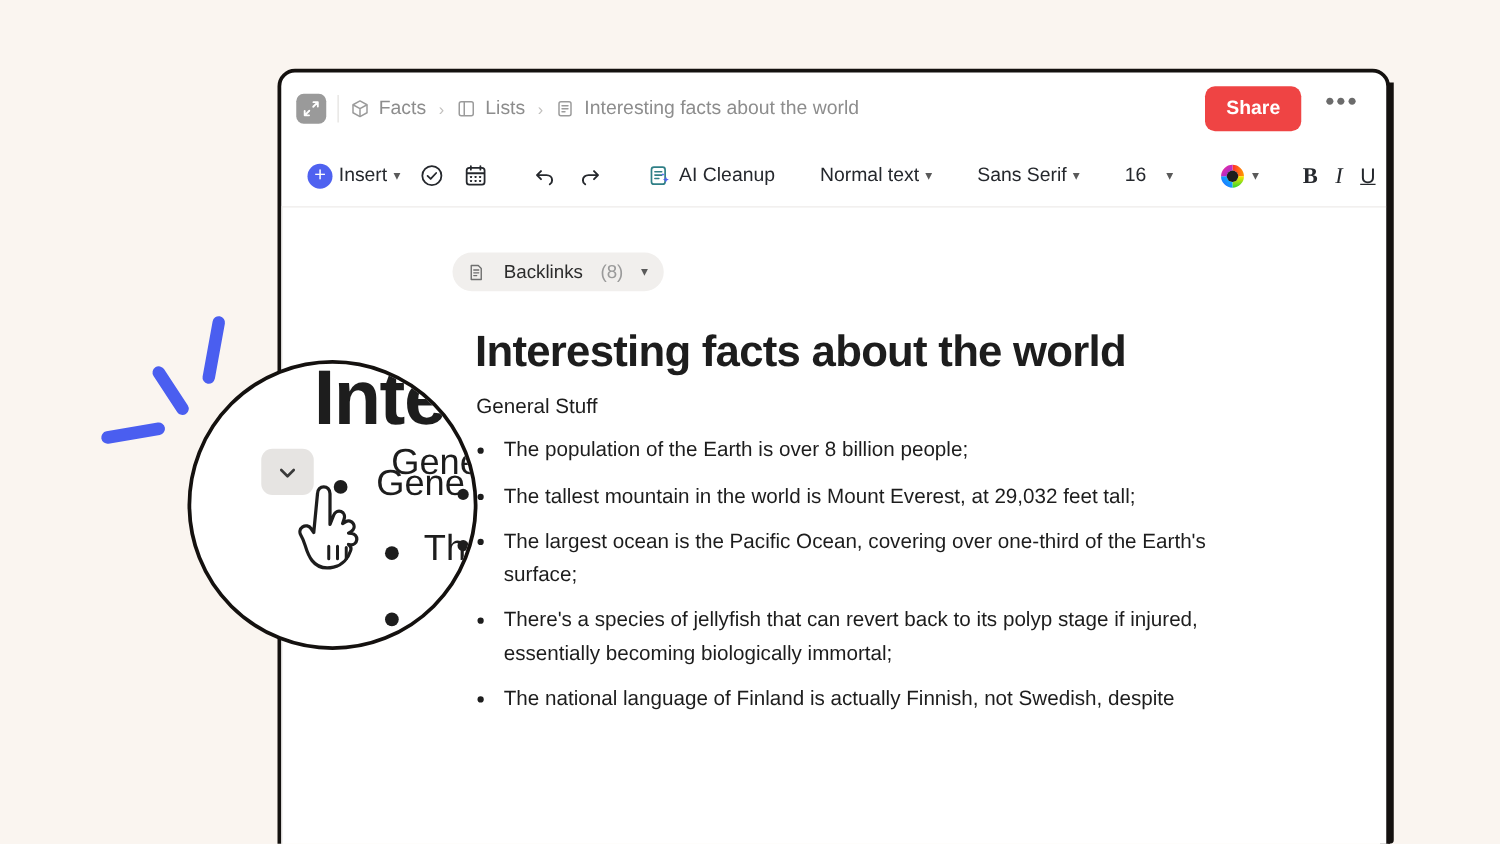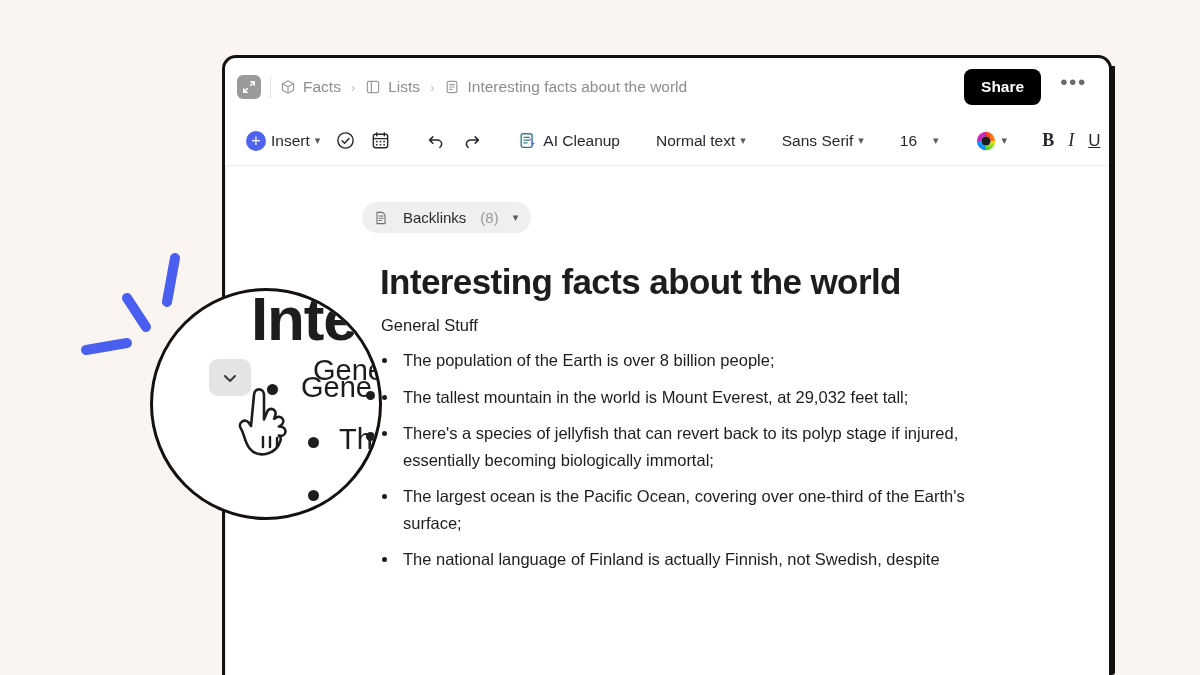--- a/index.html
+++ b/index.html
@@ -51,21 +51,21 @@
   }
   .vdiv { width: 1px; height: 22px; background: #e4e2e0; flex: 0 0 auto; }
   .crumb {
     display: flex; align-items: center; gap: 7px;
     color: #8d8d8d; font-size: 15.5px; white-space: nowrap;
   }
   .crumb.last { color: #8d8d8d; }
   .crumb-sep { color: #c2c0be; font-size: 13px; padding: 0 1px; }
   .spacer { flex: 1 1 auto; }
   .share-btn {
-    background: #000000;
+    background: #ef4444;
     color: #fff;
     font-size: 15.5px;
     font-weight: 700;
     border: none;
     border-radius: 8px;
     padding: 9px 17px;
     cursor: pointer;
     font-family: "Liberation Sans", sans-serif;
   }
   .dots-btn {
@@ -378,22 +378,22 @@
         <span class="cnt">(8)</span>
         <span class="chev">▾</span>
       </div>
 
       <div class="doc-title">Interesting facts about the world</div>
       <div class="doc-sub">General Stuff</div>
 
       <ul class="facts">
         <li>The population of the Earth is over 8 billion people;</li>
         <li>The tallest mountain in the world is Mount Everest, at 29,032 feet tall;</li>
+        <li>The largest ocean is the Pacific Ocean, covering over one-third of the Earth's surface;</li>
         <li>There's a species of jellyfish that can revert back to its polyp stage if injured, essentially becoming biologically immortal;</li>
-        <li>The largest ocean is the Pacific Ocean, covering over one-third of the Earth's surface;</li>
         <li>The national language of Finland is actually Finnish, not Swedish, despite</li>
       </ul>
     </div>
   </div>
 
   <svg id="burst" width="120" height="110" viewBox="0 0 120 110">
     <g stroke="#4a5ef0" stroke-width="10" stroke-linecap="round" fill="none">
       <line x1="14" y1="100" x2="55" y2="93"></line>
       <line x1="55" y1="48" x2="74" y2="77"></line>
       <line x1="103" y1="8" x2="95" y2="52"></line>

